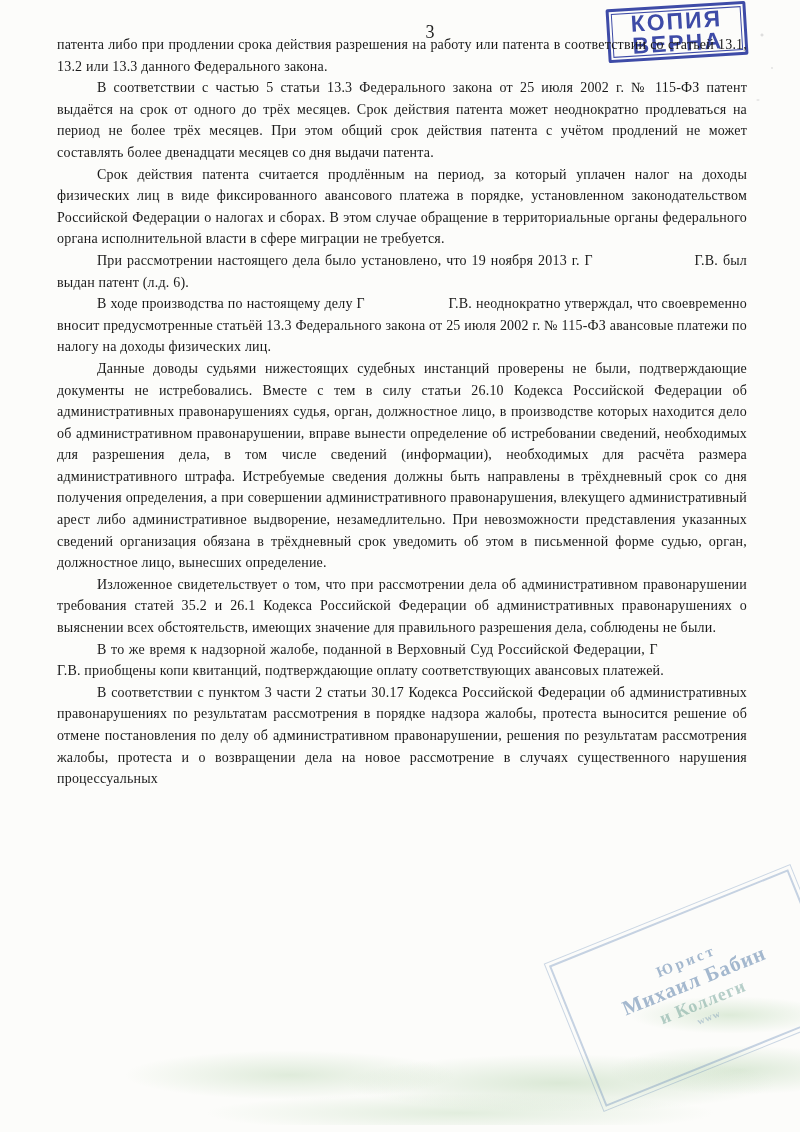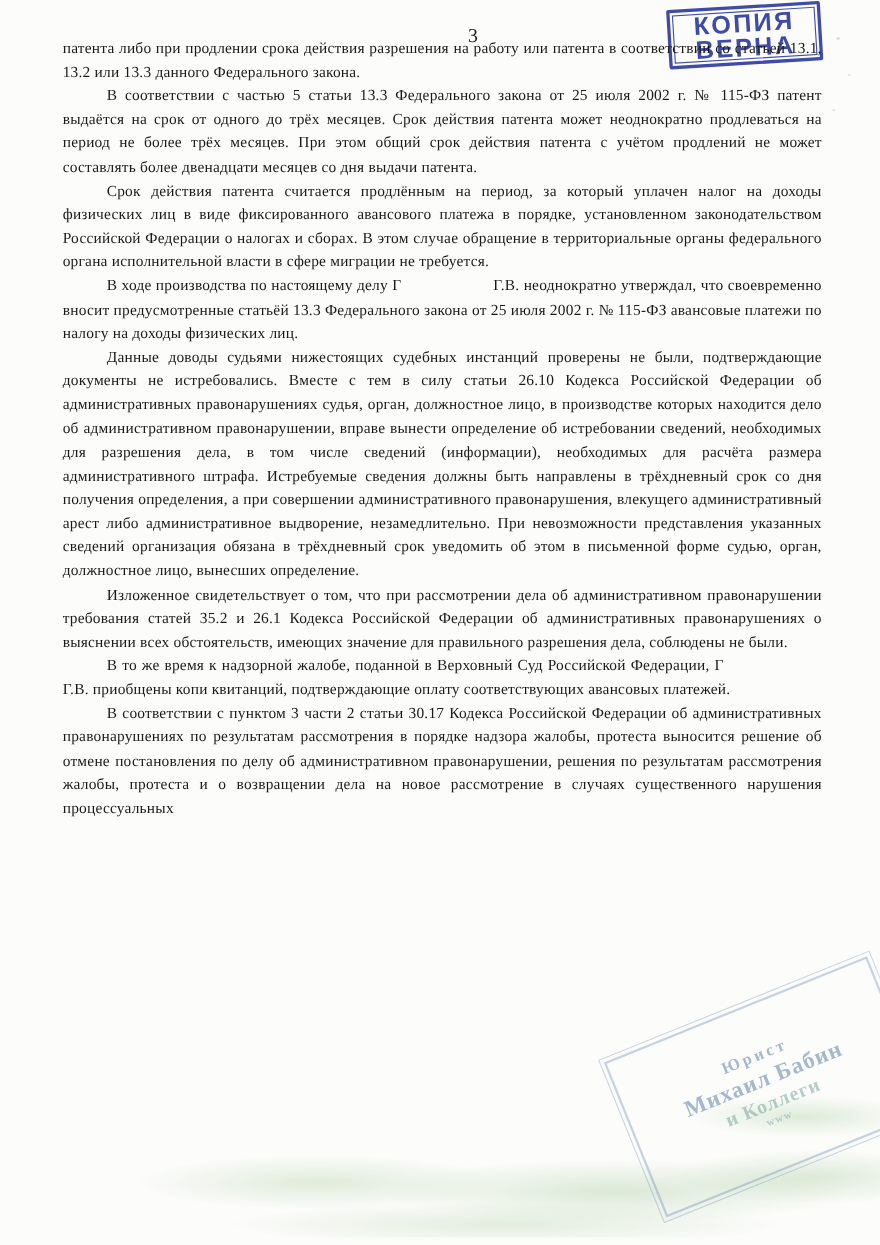--- a/index.html
+++ b/index.html
@@ -100,20 +100,21 @@
     <div class="stamp-inner">
       <span>КОПИЯ</span>
       <span>ВЕРНА</span>
     </div>
   </div>
 
   <div class="doc-body">
       <p class="para">патента либо при продлении срока действия разрешения на работу или патента в соответствии со статьей 13.1, 13.2 или 13.3 данного Федерального закона.</p>
       <p class="para indent">В соответствии с частью 5 статьи 13.3 Федерального закона от 25 июля 2002 г. № 115-ФЗ патент выдаётся на срок от одного до трёх месяцев. Срок действия патента может неоднократно продлеваться на период не более трёх месяцев. При этом общий срок действия патента с учётом продлений не может составлять более двенадцати месяцев со дня выдачи патента.</p>
       <p class="para indent">Срок действия патента считается продлённым на период, за который уплачен налог на доходы физических лиц в виде фиксированного авансового платежа в порядке, установленном законодательством Российской Федерации о налогах и сборах. В этом случае обращение в территориальные органы федерального органа исполнительной власти в сфере миграции не требуется.</p>
+      <p class="para indent">При рассмотрении настоящего дела было установлено, что 19 ноября 2013 г. Г&nbsp;&nbsp;&nbsp;&nbsp;&nbsp;&nbsp;&nbsp;&nbsp;&nbsp;&nbsp;&nbsp;&nbsp;&nbsp;&nbsp;&nbsp;&nbsp;&nbsp;&nbsp;&nbsp;&nbsp; Г.В. был выдан патент (л.д. 6).</p>
       <p class="para indent">В ходе производства по настоящему делу Г&nbsp;&nbsp;&nbsp;&nbsp;&nbsp;&nbsp;&nbsp;&nbsp;&nbsp;&nbsp;&nbsp;&nbsp;&nbsp;&nbsp;&nbsp;&nbsp;&nbsp;&nbsp;&nbsp;&nbsp; Г.В. неоднократно утверждал, что своевременно вносит предусмотренные статьёй 13.3 Федерального закона от 25 июля 2002 г. № 115-ФЗ авансовые платежи по налогу на доходы физических лиц.</p>
       <p class="para indent">Данные доводы судьями нижестоящих судебных инстанций проверены не были, подтверждающие документы не истребовались. Вместе с тем в силу статьи 26.10 Кодекса Российской Федерации об административных правонарушениях судья, орган, должностное лицо, в производстве которых находится дело об административном правонарушении, вправе вынести определение об истребовании сведений, необходимых для разрешения дела, в том числе сведений (информации), необходимых для расчёта размера административного штрафа. Истребуемые сведения должны быть направлены в трёхдневный срок со дня получения определения, а при совершении административного правонарушения, влекущего административный арест либо административное выдворение, незамедлительно. При невозможности представления указанных сведений организация обязана в трёхдневный срок уведомить об этом в письменной форме судью, орган, должностное лицо, вынесших определение.</p>
       <p class="para indent">Изложенное свидетельствует о том, что при рассмотрении дела об административном правонарушении требования статей 35.2 и 26.1 Кодекса Российской Федерации об административных правонарушениях о выяснении всех обстоятельств, имеющих значение для правильного разрешения дела, соблюдены не были.</p>
       <p class="para indent">В то же время к надзорной жалобе, поданной в Верховный Суд Российской Федерации, Г&nbsp;&nbsp;&nbsp;&nbsp;&nbsp;&nbsp;&nbsp;&nbsp;&nbsp;&nbsp;&nbsp;&nbsp;&nbsp;&nbsp;&nbsp;&nbsp;&nbsp;&nbsp;&nbsp;&nbsp; Г.В. приобщены копи квитанций, подтверждающие оплату соответствующих авансовых платежей.</p>
       <p class="para indent jlast">В соответствии с пунктом 3 части 2 статьи 30.17 Кодекса Российской Федерации об административных правонарушениях по результатам рассмотрения в порядке надзора жалобы, протеста выносится решение об отмене постановления по делу об административном правонарушении, решения по результатам рассмотрения жалобы, протеста и о возвращении дела на новое рассмотрение в случаях существенного нарушения процессуальных</p>
     </div>
 
   <div class="green-tint"></div>
 
   <div class="watermark">

